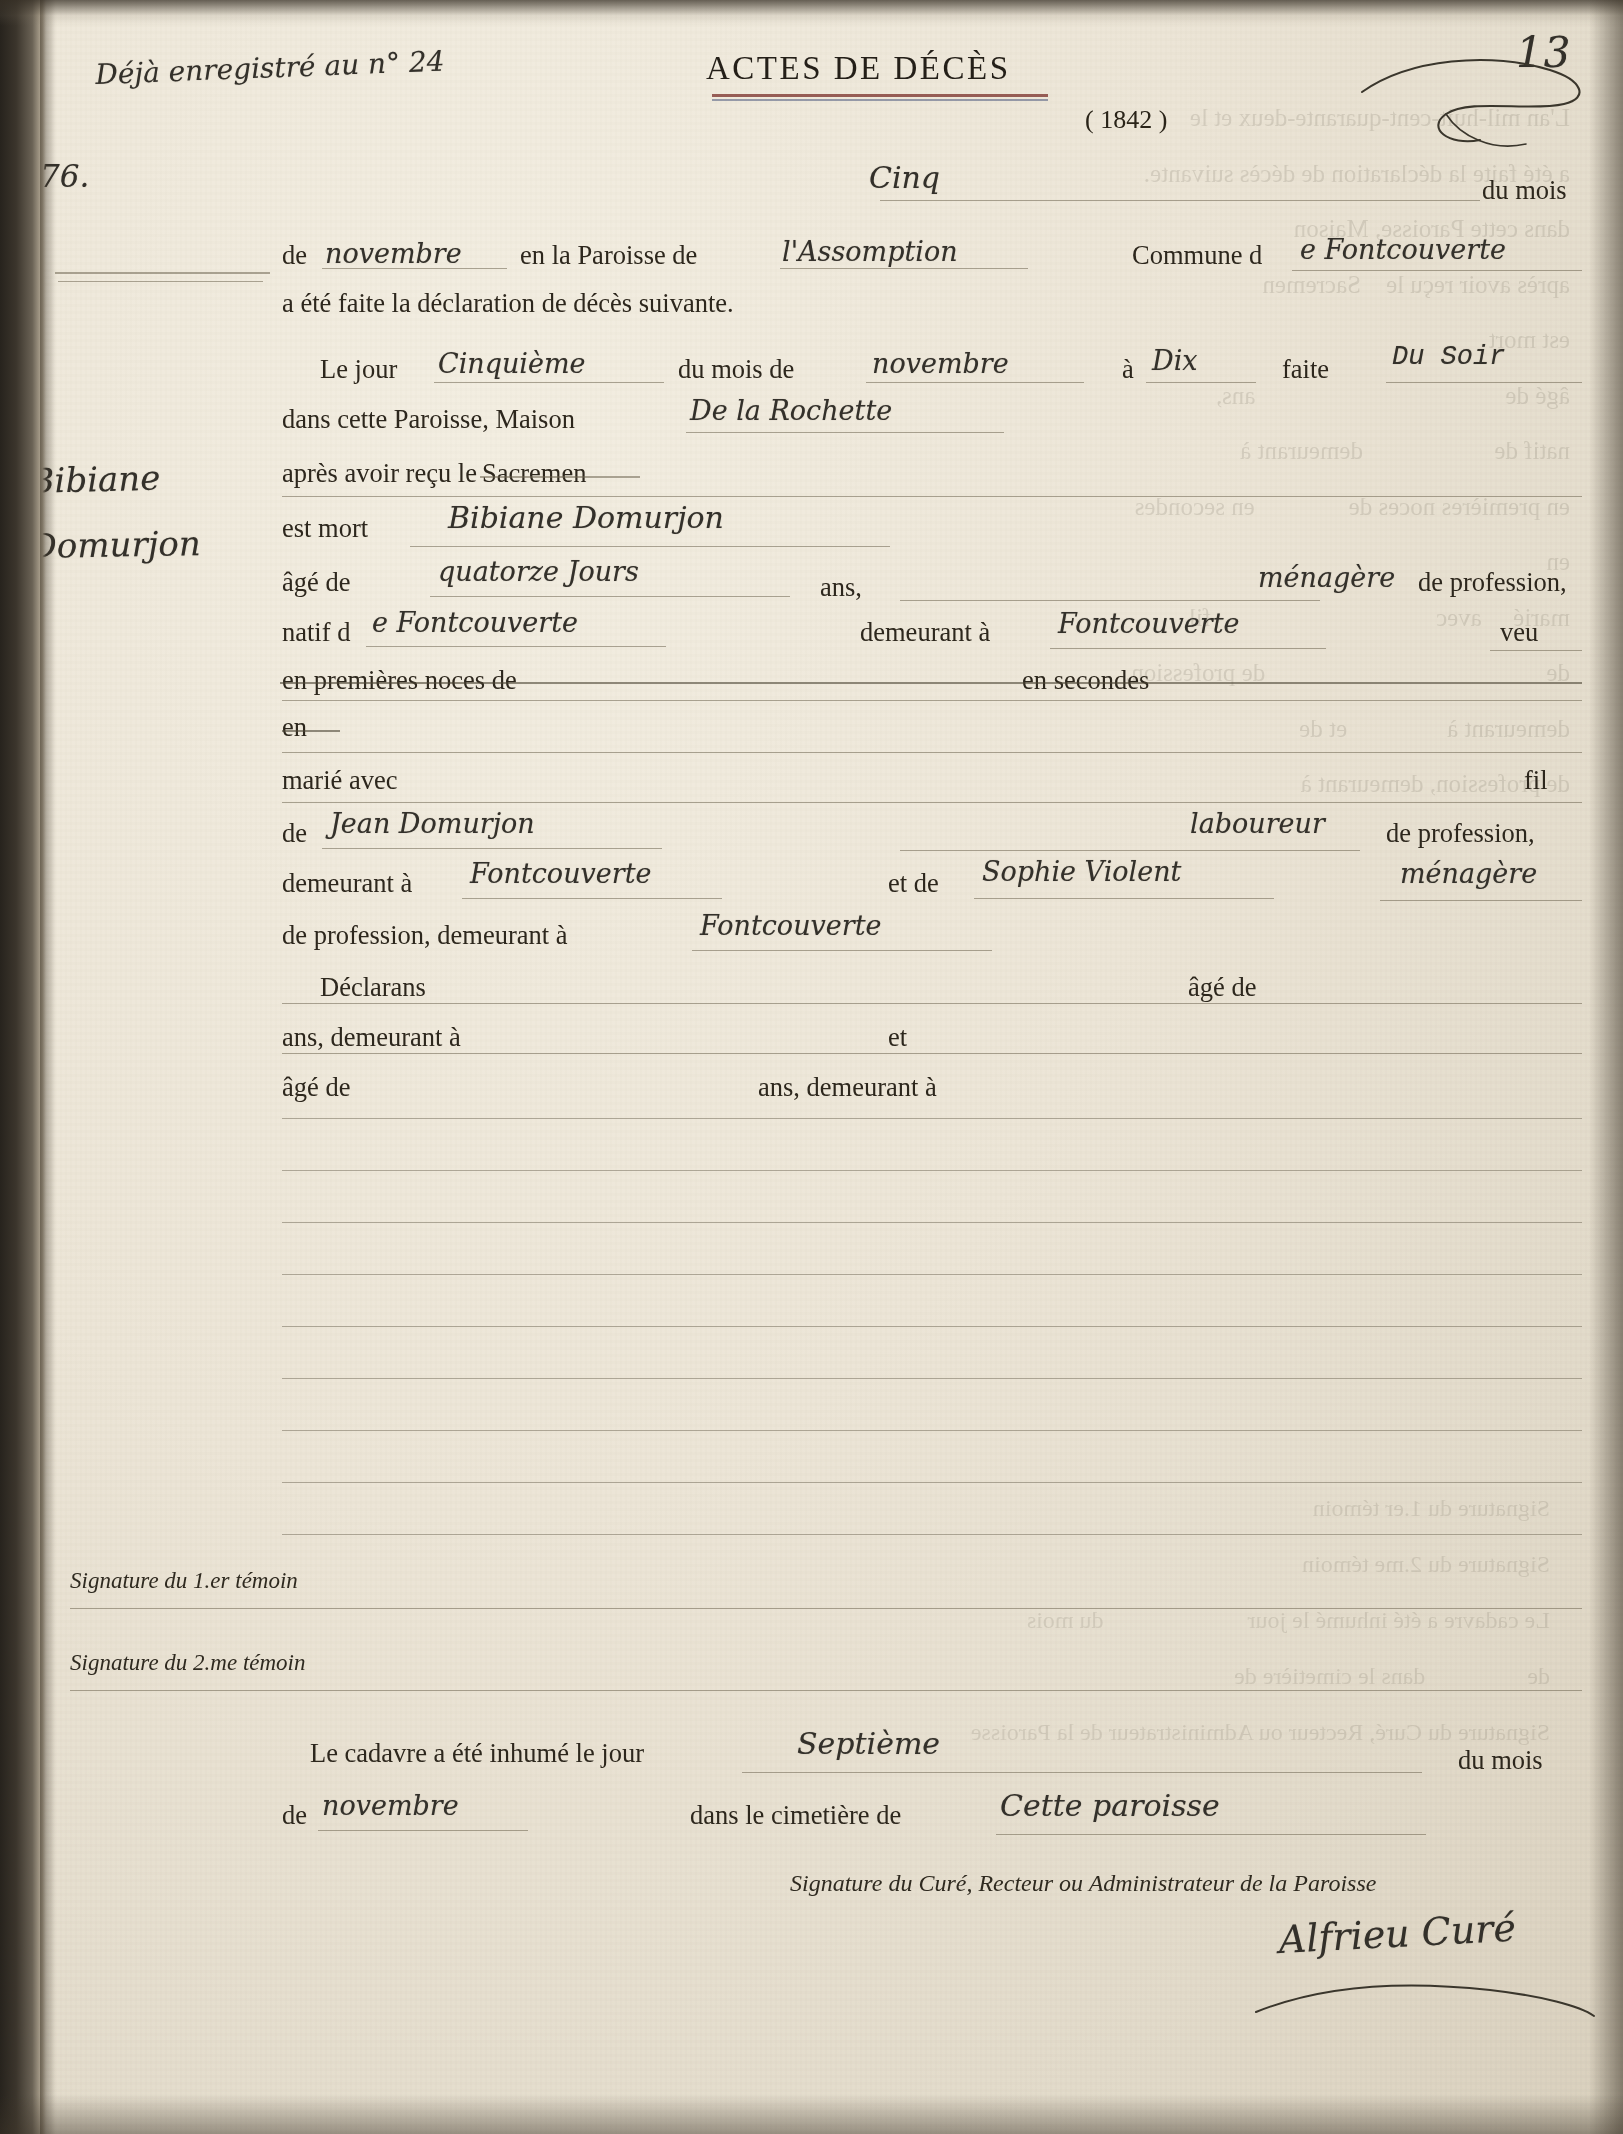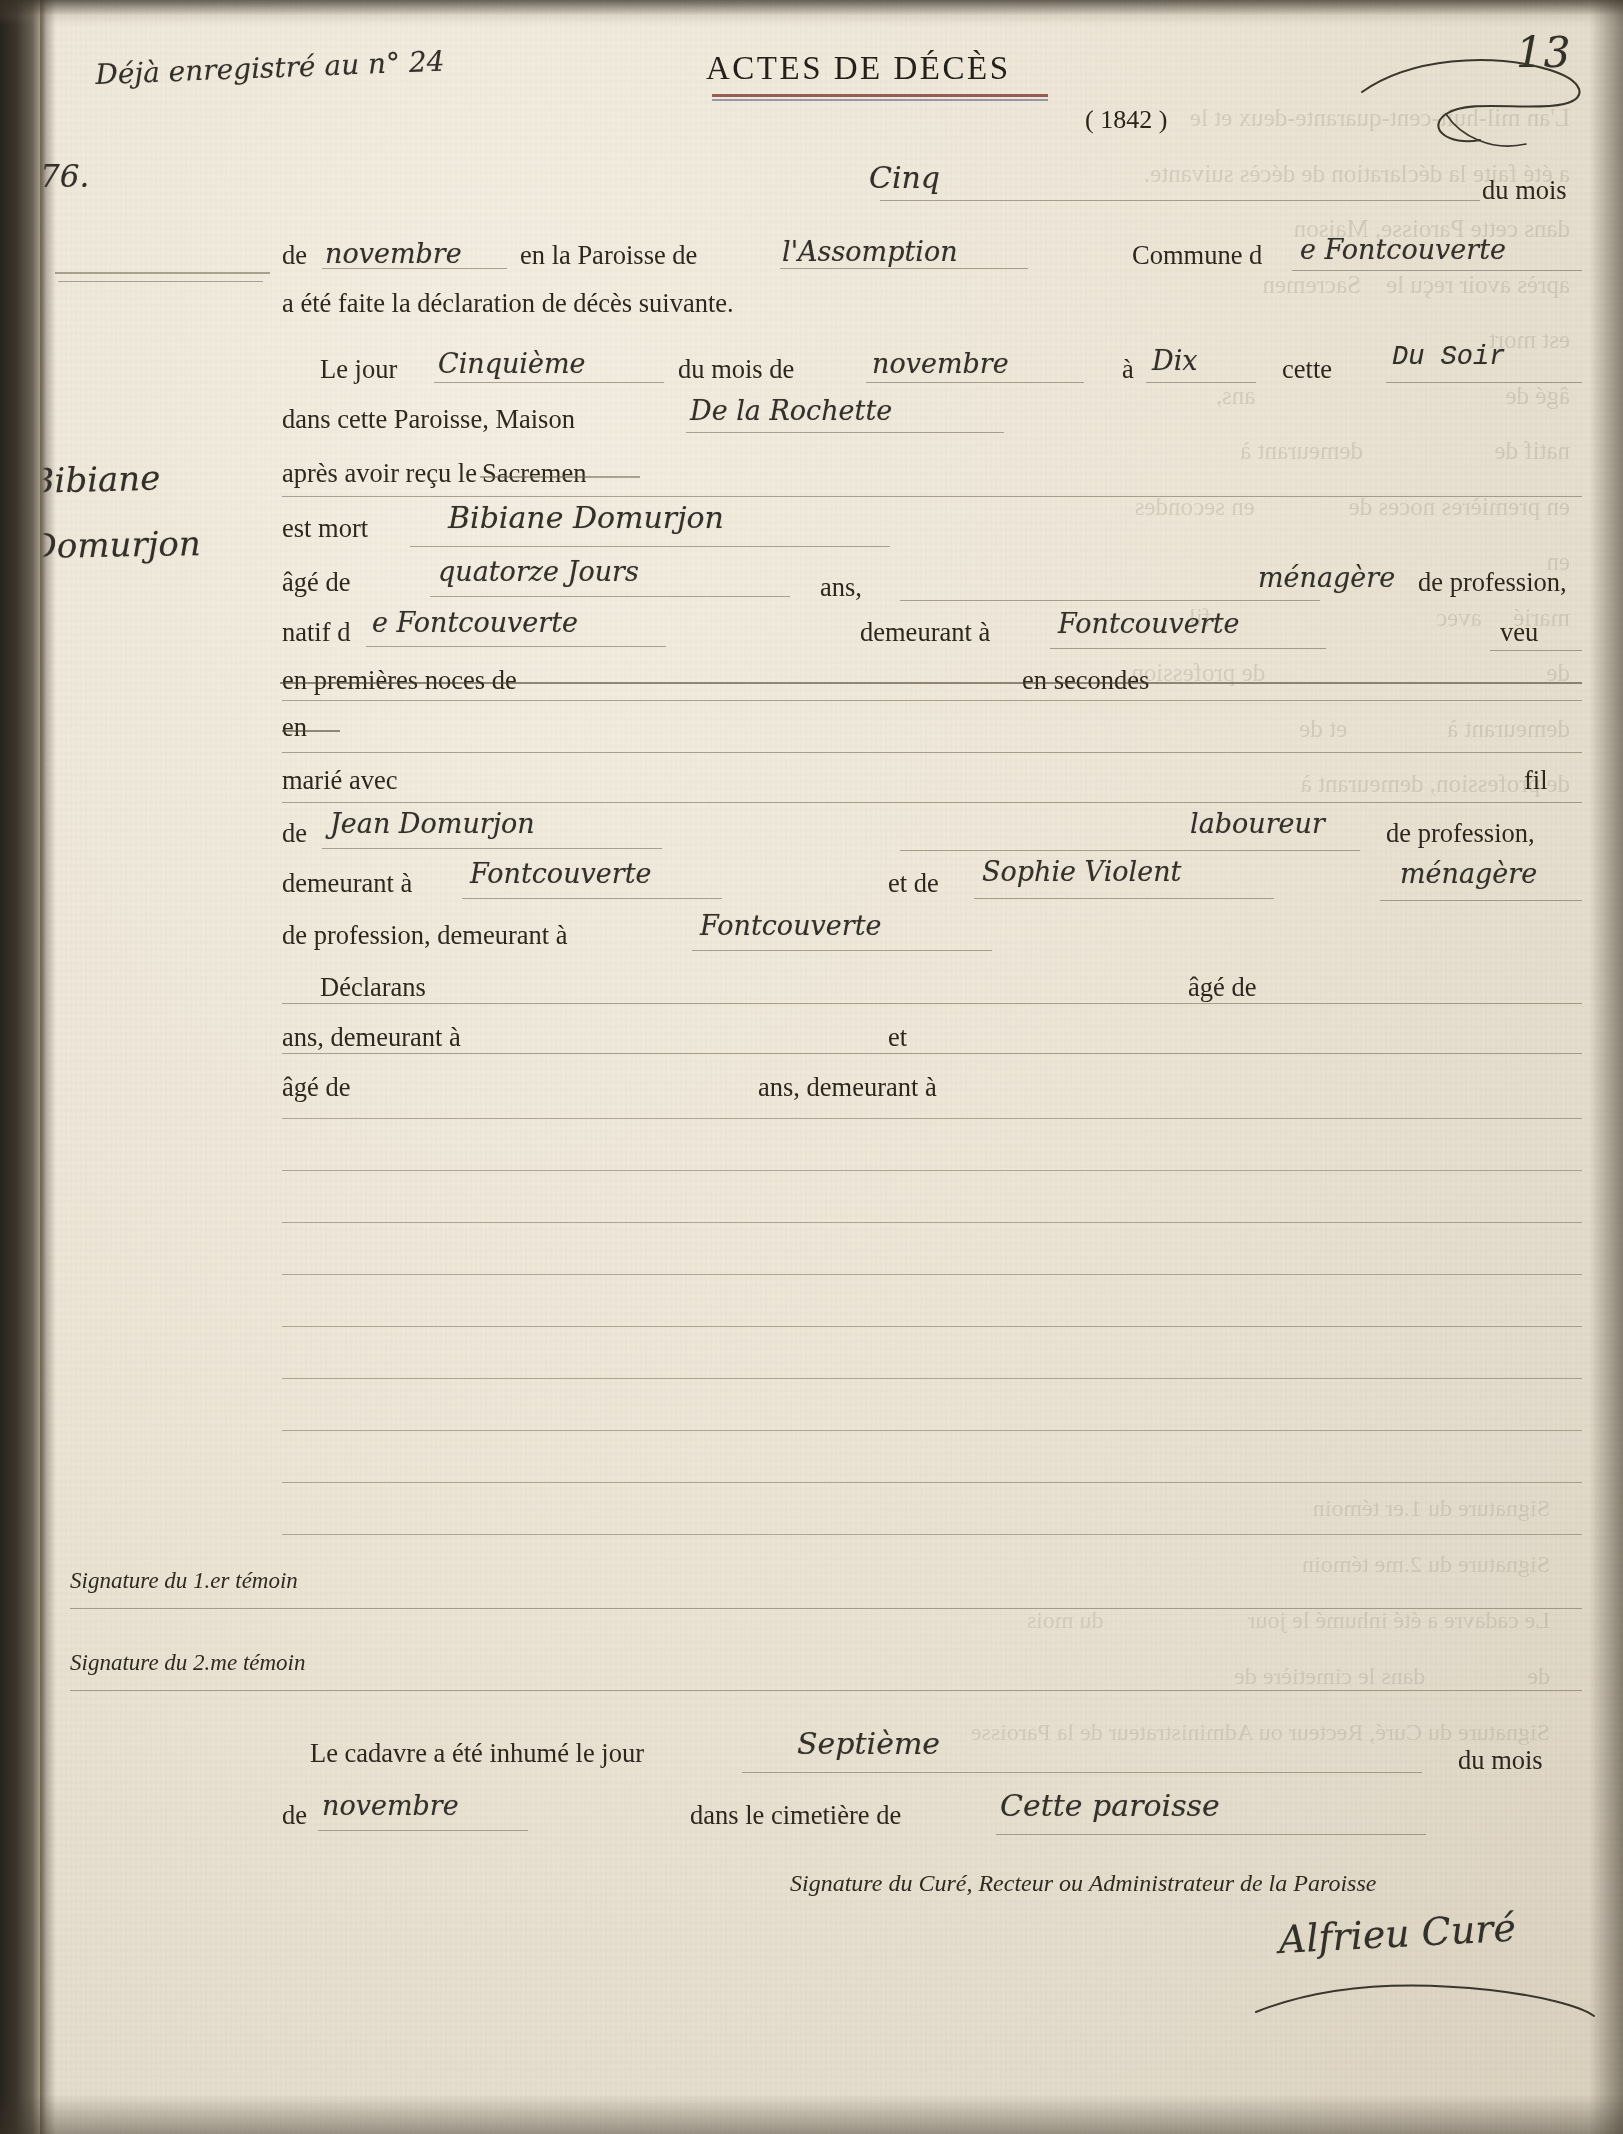--- a/index.html
+++ b/index.html
@@ -252,21 +252,21 @@
 
     <div class="ln printed" style="left:320px; top:354px;">Le jour</div>
     <div class="hw ink md" style="left:438px; top:348px;">Cinquième</div>
     <div class="rule" style="left:434px; top:382px; width:230px;"></div>
     <div class="ln printed" style="left:678px; top:354px;">du mois de</div>
     <div class="hw ink md" style="left:872px; top:348px;">novembre</div>
     <div class="rule" style="left:866px; top:382px; width:218px;"></div>
     <div class="ln printed" style="left:1122px; top:354px;">à</div>
     <div class="hw ink md" style="left:1152px; top:345px;">Dix</div>
     <div class="rule" style="left:1146px; top:382px; width:110px;"></div>
-    <div class="ln printed" style="left:1282px; top:354px;">cette</div>
+    <div class="ln printed" style="left:1282px; top:354px;">faite</div>
     <div class="hw ink md" style="left:1392px; top:342px;font-family:Liberation Mono, monospace;">Du Soir</div>
     <div class="rule" style="left:1386px; top:382px; width:196px;"></div>
 
     <div class="ln printed" style="left:282px; top:404px;">dans cette Paroisse, Maison</div>
     <div class="hw ink md" style="left:690px; top:395px;">De la Rochette</div>
     <div class="rule" style="left:686px; top:432px; width:318px;"></div>
 
     <div class="ln printed" style="left:282px; top:458px;">après avoir reçu le</div>
     <div class="ln printed" style="left:482px; top:458px;">Sacremen</div>
     <div class="rule" style="left:480px; top:476px; width:160px; height:2px;"></div>

